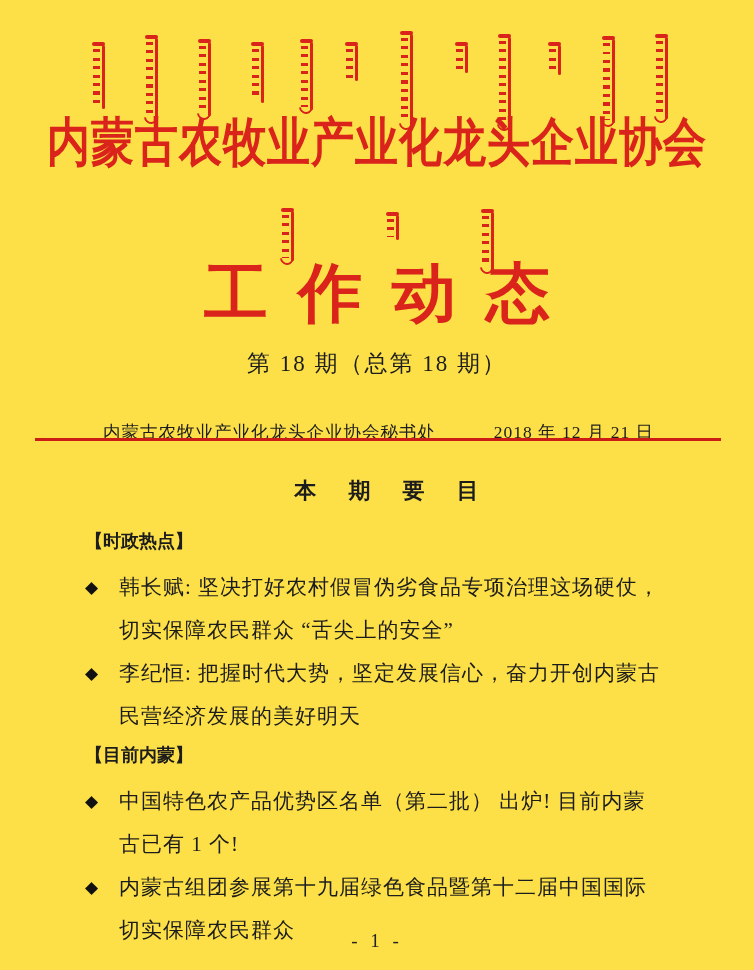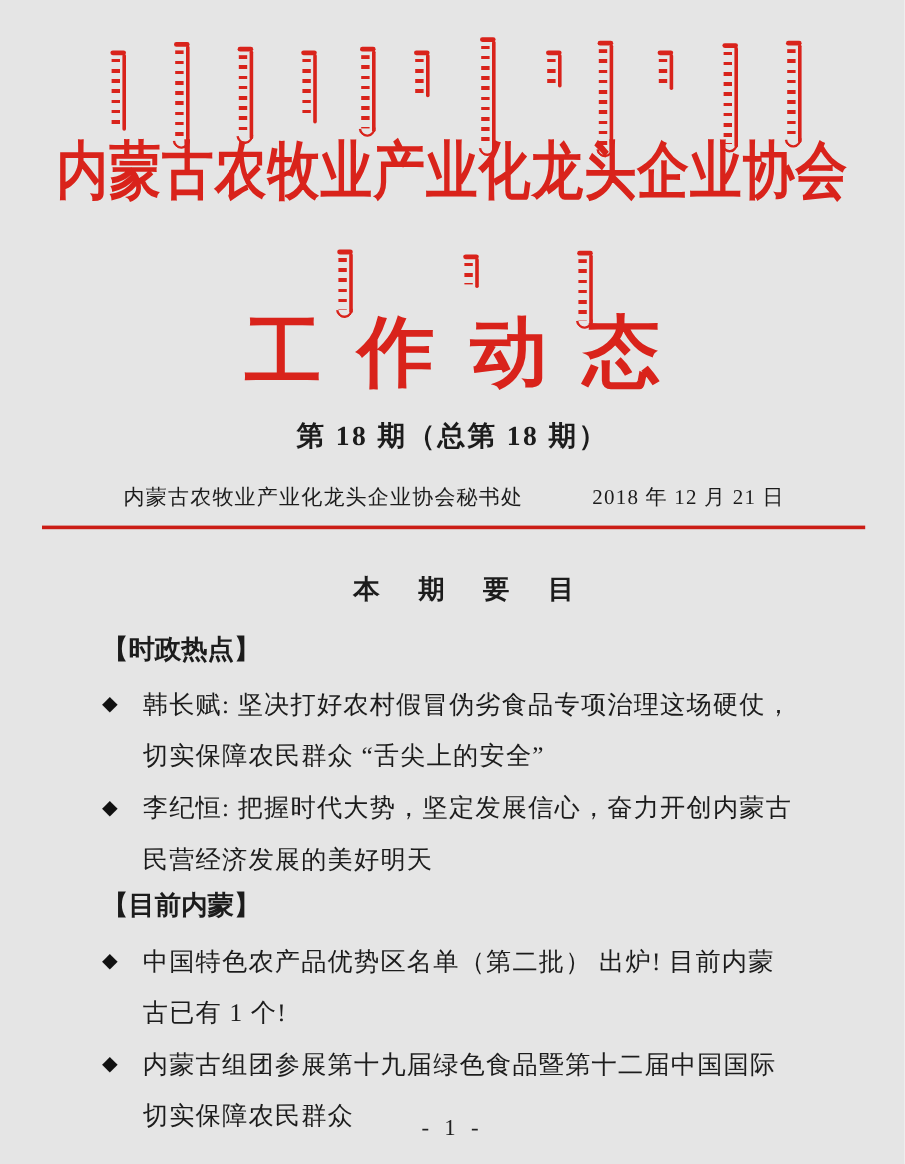--- a/index.html
+++ b/index.html
@@ -1,19 +1,19 @@
 <!DOCTYPE html>
 <html><head>
 <meta charset="utf-8">
 <style>
   :root{ --red:#d9231b; --ink:#1c1c1c; }
   html,body{margin:0;padding:0;background:#ffffff;}
   .page{
     position:relative; width:754px; height:970px; margin:0 auto;
-    background:#e5e5e5; overflow:hidden;
+    background:#fde047; overflow:hidden;
     font-family:"Liberation Serif","DejaVu Serif",serif; color:var(--ink);
   }
 
   
   .mw{position:absolute; width:15px;}
   .mw::before{ 
     content:""; position:absolute; top:-3px; left:0; width:13px; height:3.5px;
     background:var(--red); border-radius:2px;
   }
   .mw::after{ 
@@ -38,42 +38,42 @@
     transform:scaleY(1.22); transform-origin:50% 20%;
   }
   .bulletin-title{
     position:absolute; top:250px; left:0; right:0; margin:0;
     text-align:center; color:var(--red);
     font-size:64px; font-weight:bold; letter-spacing:30px; padding-left:30px;
     white-space:nowrap;
   }
   .issue{
     position:absolute; top:348px; left:0; right:0;
-    text-align:center; font-size:23px; font-weight:bold; letter-spacing:2px;
+    text-align:center; font-size:23px; font-weight:normal; letter-spacing:2px;
   }
   .meta{
-    position:absolute; top:402px; left:103px; right:100px;
+    position:absolute; top:420px; left:103px; right:100px;
     display:flex; justify-content:space-between; align-items:baseline;
     font-size:17.5px; letter-spacing:1px;
   }
   .rule{
     position:absolute; top:438px; left:35px; right:33px; height:3px;
     background:#cb1d16;
   }
 
   
   .toc{ position:absolute; top:472px; left:85px; right:66px; }
   .toc-title{
     text-align:center; font-family:Liberation Sans, sans-serif;
     font-size:22px; font-weight:600; letter-spacing:13px; padding-left:13px;
     line-height:30px; margin:4px 0 18px;
   }
   .sec-h{
     font-family:"Liberation Sans","DejaVu Sans",sans-serif;
-    font-size:22px; font-weight:700; line-height:34px; margin:0 0 8px;
+    font-size:18px; font-weight:700; line-height:34px; margin:0 0 8px;
   }
   .item{ margin:0; }
   .line{ position:relative; font-size:21px; line-height:43px; letter-spacing:1px; }
   .line .bullet{
     position:absolute; left:0; top:0; font-size:17px; color:#111;
     font-family:"DejaVu Sans",sans-serif;
   }
   .l1{ padding-left:34px; }
   .l2{ padding-left:34px;font-family:Liberation Serif, serif; }
 

